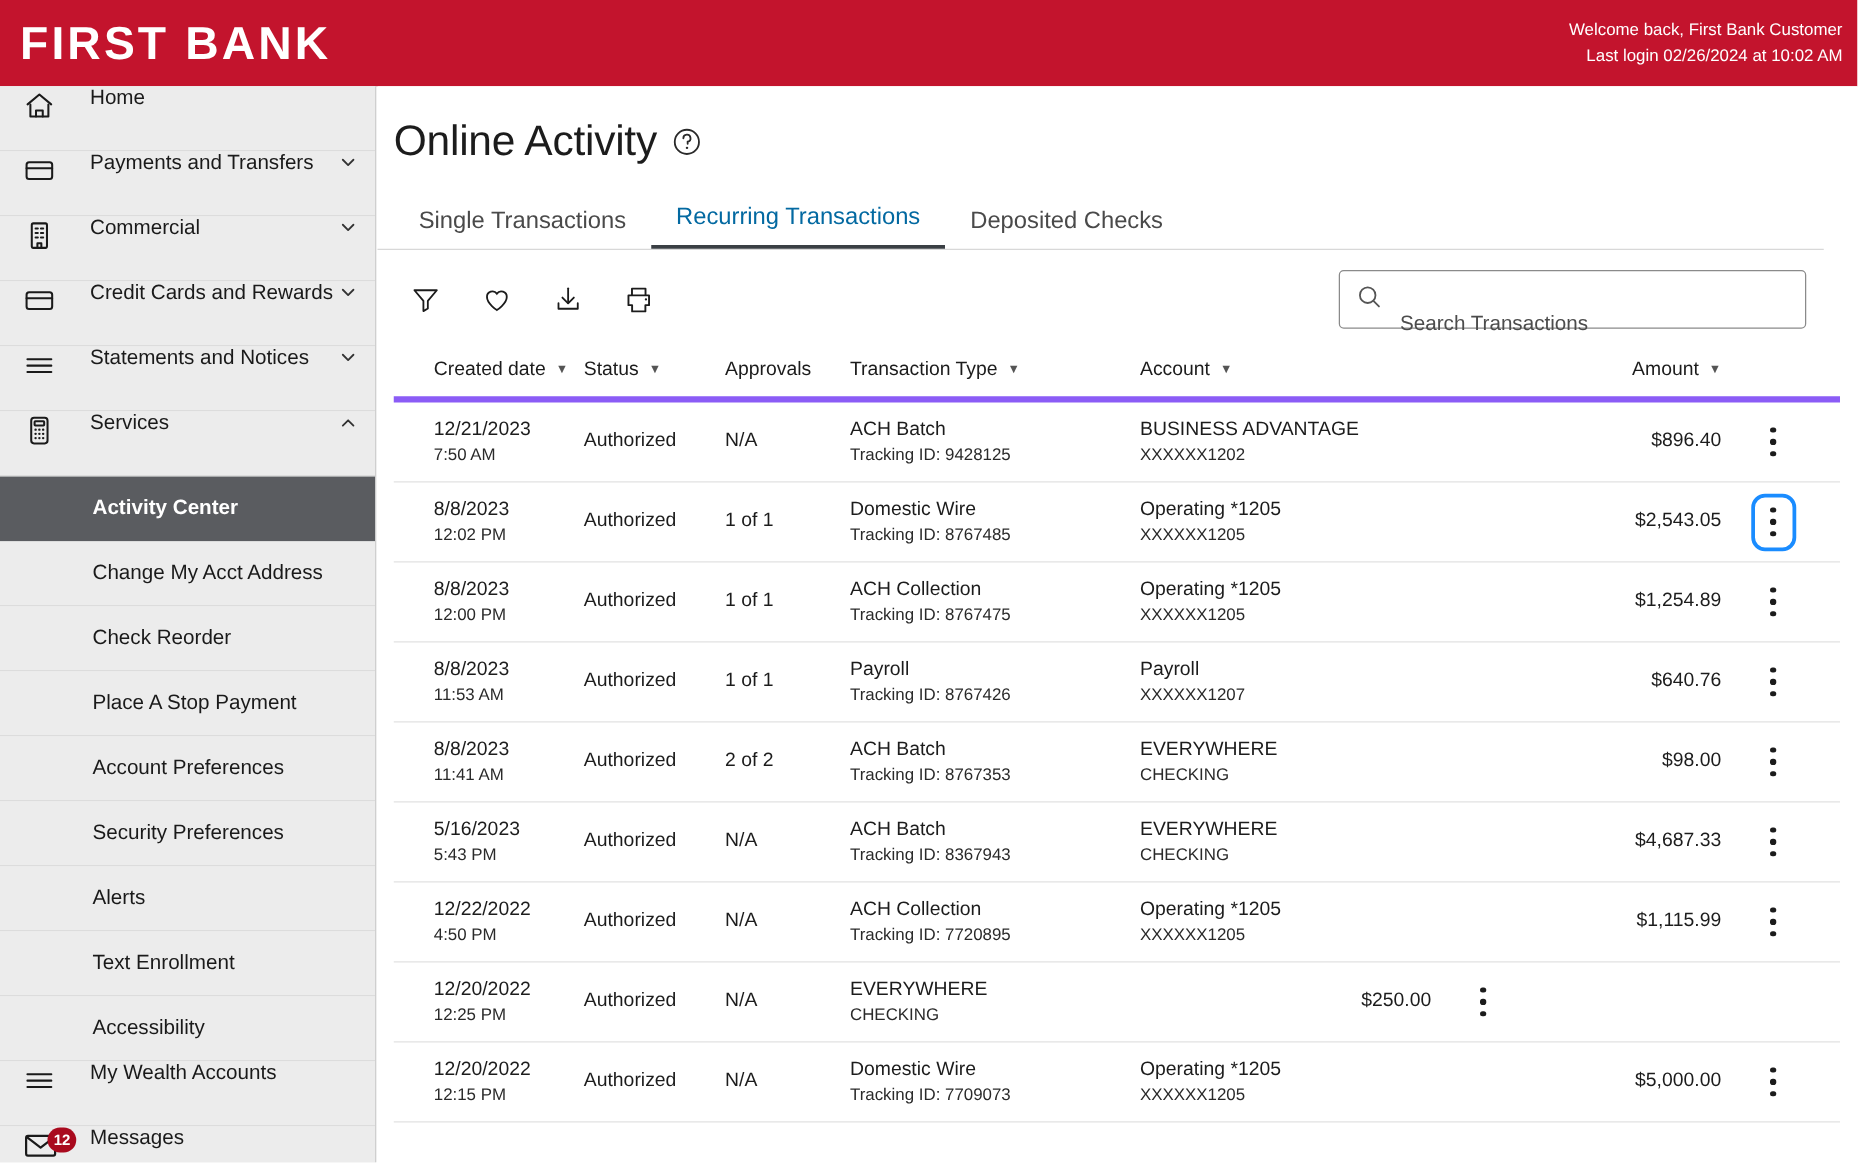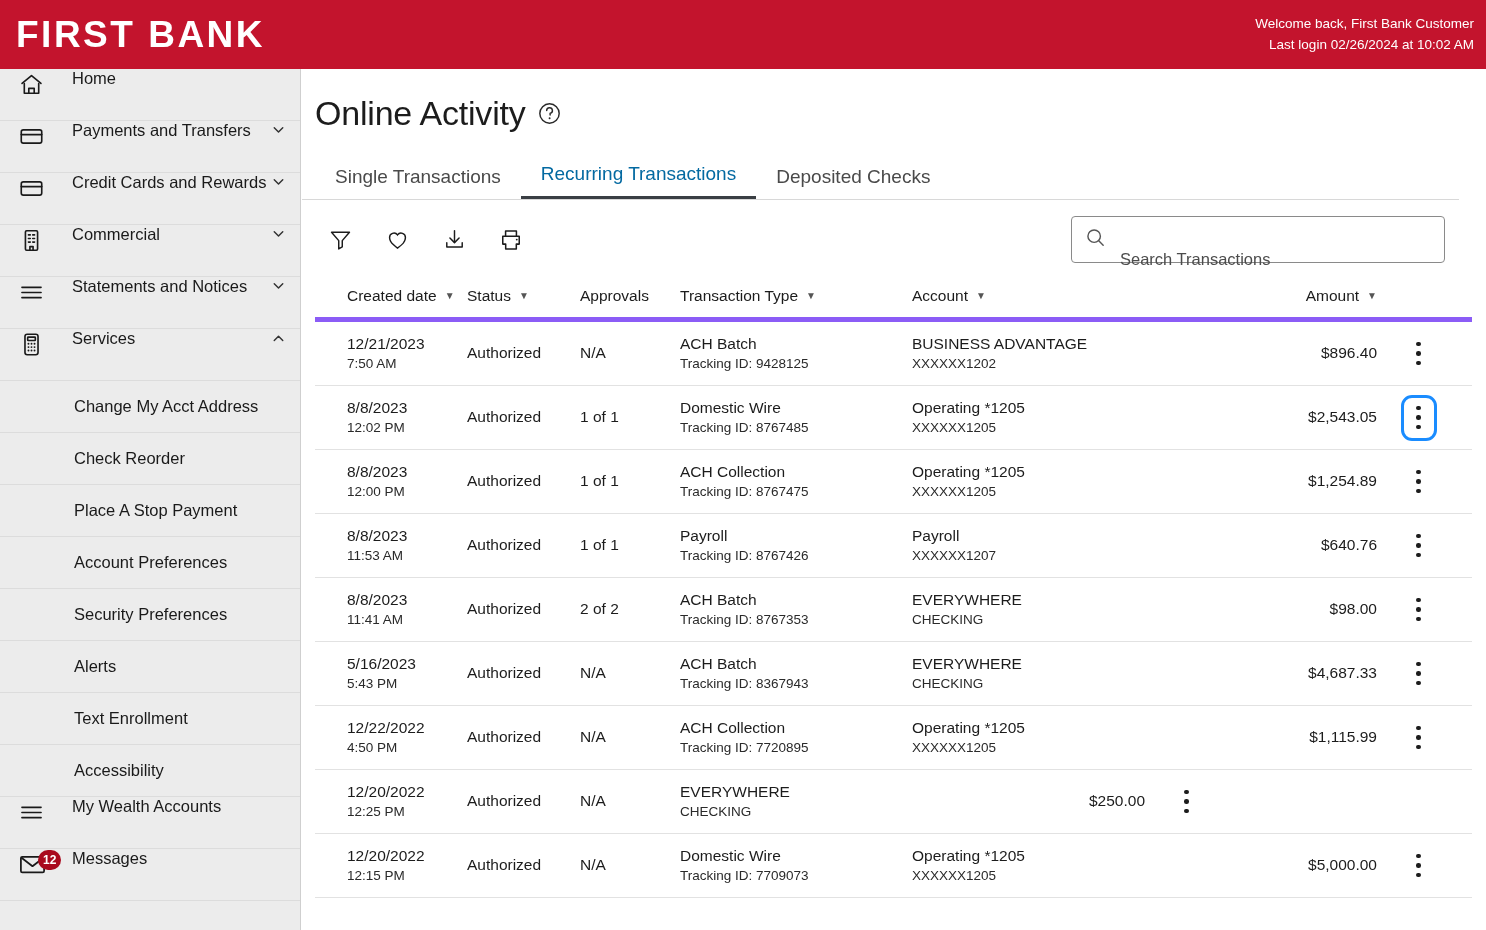--- a/index.html
+++ b/index.html
@@ -253,38 +253,38 @@
           </svg>
         </span>
           <span class="lbl">Payments and Transfers</span>
           <span class="chev"><svg width="17" height="17" viewBox="0 0 20 20" fill="none" stroke="currentColor" stroke-width="1.7" stroke-linecap="round" stroke-linejoin="round">
             <path d="M5 8 10 13l5-5"></path>
           </svg></span>
         </div>
       <div class="nav-item">
           <span class="ico">
           <svg width="27" height="27" viewBox="0 0 24 24" fill="none" stroke="currentColor" stroke-width="1.45" stroke-linejoin="round" stroke-linecap="round">
-            <rect x="2.9" y="6.1" width="18.2" height="11.8" rx="1.8"></rect>
-            <path d="M2.9 10.3h18.2"></path>
+            <rect x="6.6" y="3.3" width="10.8" height="17.4" rx="1.1"></rect>
+            <path d="M9.3 7h1.6M13.1 7h1.6M9.3 10.2h1.6M13.1 10.2h1.6M9.3 13.4h1.6M13.1 13.4h1.6"></path>
+            <path d="M10.6 20.7v-3.3h2.8v3.3"></path>
           </svg>
         </span>
-          <span class="lbl">Credit Cards and Rewards</span>
+          <span class="lbl">Commercial</span>
           <span class="chev"><svg width="17" height="17" viewBox="0 0 20 20" fill="none" stroke="currentColor" stroke-width="1.7" stroke-linecap="round" stroke-linejoin="round">
             <path d="M5 8 10 13l5-5"></path>
           </svg></span>
         </div>
       <div class="nav-item">
           <span class="ico">
           <svg width="27" height="27" viewBox="0 0 24 24" fill="none" stroke="currentColor" stroke-width="1.45" stroke-linejoin="round" stroke-linecap="round">
-            <rect x="6.6" y="3.3" width="10.8" height="17.4" rx="1.1"></rect>
-            <path d="M9.3 7h1.6M13.1 7h1.6M9.3 10.2h1.6M13.1 10.2h1.6M9.3 13.4h1.6M13.1 13.4h1.6"></path>
-            <path d="M10.6 20.7v-3.3h2.8v3.3"></path>
+            <rect x="2.9" y="6.1" width="18.2" height="11.8" rx="1.8"></rect>
+            <path d="M2.9 10.3h18.2"></path>
           </svg>
         </span>
-          <span class="lbl">Commercial</span>
+          <span class="lbl">Credit Cards and Rewards</span>
           <span class="chev"><svg width="17" height="17" viewBox="0 0 20 20" fill="none" stroke="currentColor" stroke-width="1.7" stroke-linecap="round" stroke-linejoin="round">
             <path d="M5 8 10 13l5-5"></path>
           </svg></span>
         </div>
       <div class="nav-item">
           <span class="ico">
           <svg width="27" height="27" viewBox="0 0 24 24" fill="none" stroke="currentColor" stroke-width="1.45" stroke-linejoin="round" stroke-linecap="round">
             <path d="M3.5 7.4h17M3.5 12h17M3.5 16.6h17"></path>
           </svg>
         </span>
@@ -307,20 +307,23 @@
             <circle cx="9.3" cy="17.3" r="0.85" fill="currentColor" stroke="none"></circle>
             <circle cx="12" cy="17.3" r="0.85" fill="currentColor" stroke="none"></circle>
             <circle cx="14.7" cy="17.3" r="0.85" fill="currentColor" stroke="none"></circle>
           </svg>
         </span>
           <span class="lbl">Services</span>
           <span class="chev"><svg width="17" height="17" viewBox="0 0 20 20" fill="none" stroke="currentColor" stroke-width="1.7" stroke-linecap="round" stroke-linejoin="round">
             <path d="M5 13.5 10 8.5l5 5"></path>
           </svg></span>
         </div>
+      <div class="sub-item active">
+          <span>Activity Center</span>
+        </div>
       <div class="sub-item">
           <span>Change My Acct Address</span>
         </div>
       <div class="sub-item">
           <span>Check Reorder</span>
         </div>
       <div class="sub-item">
           <span>Place A Stop Payment</span>
         </div>
       <div class="sub-item">

